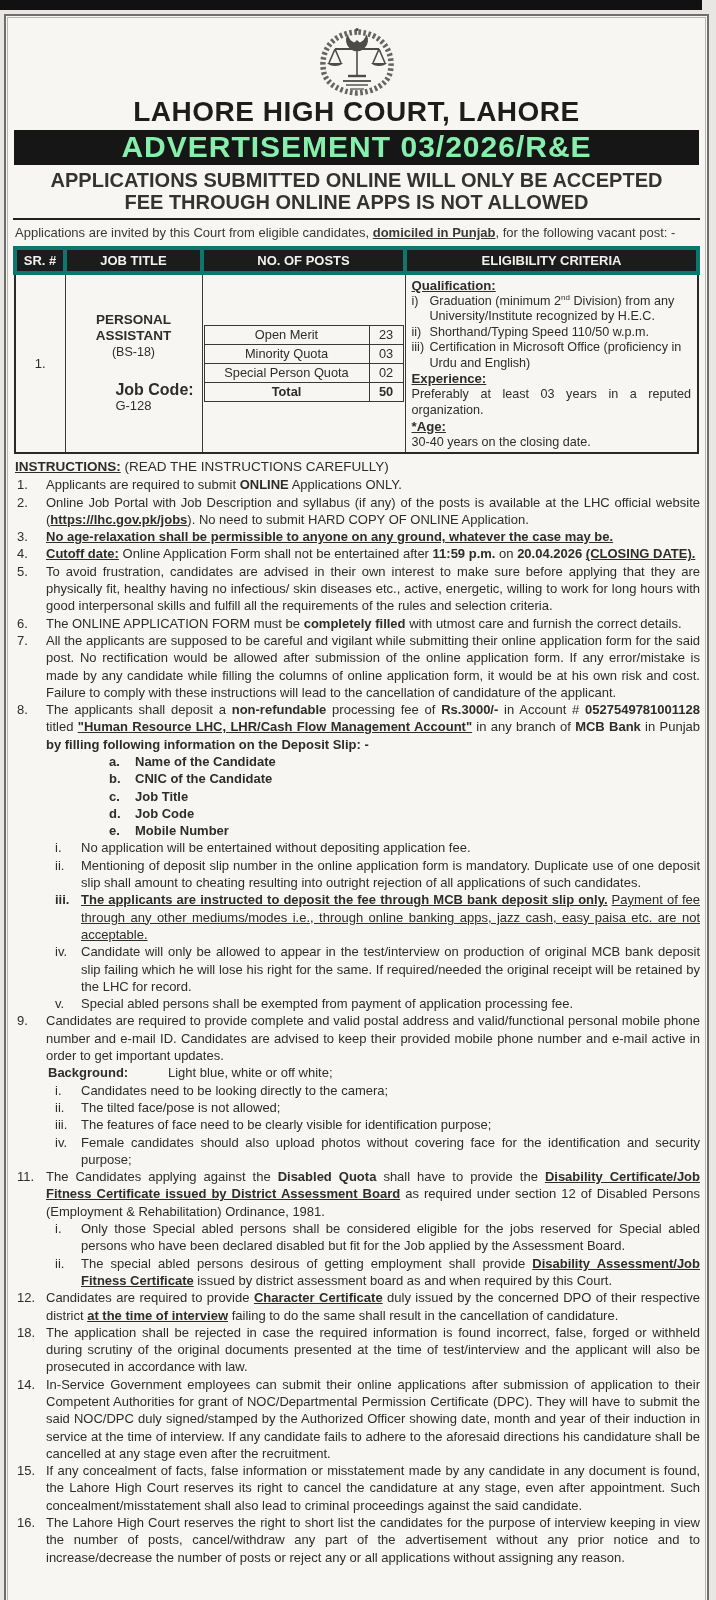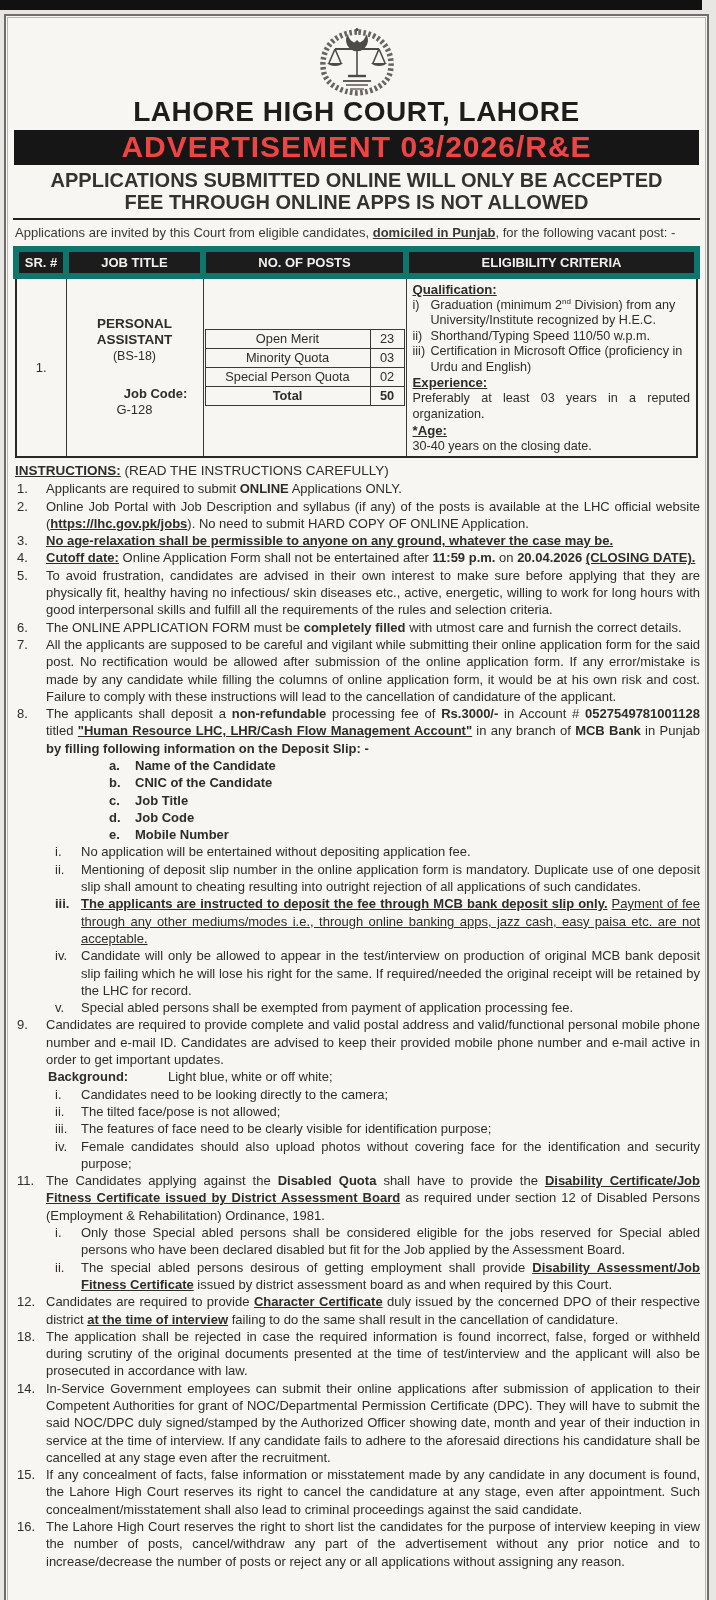--- a/index.html
+++ b/index.html
@@ -34,21 +34,21 @@
   }
 
   .emblem-wrap{text-align:center;margin-top:4px;height:72px;}
 
   .court-name{
     text-align:center;font-weight:bold;font-size:28px;line-height:28px;
     letter-spacing:.5px;color:#1e1d1b;margin-top:0px;
   }
 
   .banner{
-    margin:4px 1px 3px 1px;background:var(--banner_bg);color:#ef4444;
+    margin:4px 1px 3px 1px;background:var(--banner_bg);color:#86efac;
     text-align:center;font-weight:bold;font-size:30px;line-height:32px;
     letter-spacing:1px;padding:1px 0 2px 0;
   }
 
   .notice{
     text-align:center;font-weight:bold;color:#343330;
     font-size:20px;line-height:21.5px;
     padding:2px 0 5px 0;border-bottom:2px solid #22211f;
   }
 
@@ -56,32 +56,32 @@
     font-size:13px;line-height:15.5px;text-align:justify;
     padding:5px 2px 4px 2px;color:#3a3937;
   }
 
   table.jobs{
     width:100%;border-collapse:collapse;border:2px solid #2a2927;
     margin-top:1px;
   }
   table.jobs th{
     background:var(--thead_bg);color:#f2f1ee;font-size:13px;
-    padding:3px 2px;border:6px solid #0f766e;font-weight:bold;
+    padding:3px 2px;border:4px solid #0f766e;font-weight:bold;
   }
   table.jobs td{border:1px solid #3a3937;vertical-align:middle;}
   td.c-sr{width:50px;text-align:center;font-size:13px;}
   td.c-job{width:137px;text-align:center;font-size:13px;line-height:16px;}
   td.c-posts{width:186px;}
   td.c-elig{width:auto;vertical-align:top;padding:3px 6px 2px 6px;}
 
   .job-title{font-weight:bold;font-size:13.5px;max-width:105px;margin:0 auto;}
   .job-grade{font-size:12.5px;}
   .job-gap{height:22px;}
-  .job-code-label{font-weight:bold;font-size:13px;margin-left:42px;}
+  .job-code-label{font-weight:bold;font-size:16px;margin-left:42px;}
   .job-code{font-size:13px;}
 
   table.posts{
     border-collapse:collapse;margin:0 auto;width:200px;
   }
   table.posts td{
     border:1.5px solid #3a3937;font-size:12.8px;line-height:14px;
     text-align:center;padding:2px 3px;
   }
   table.posts td.pv{width:34px;}

